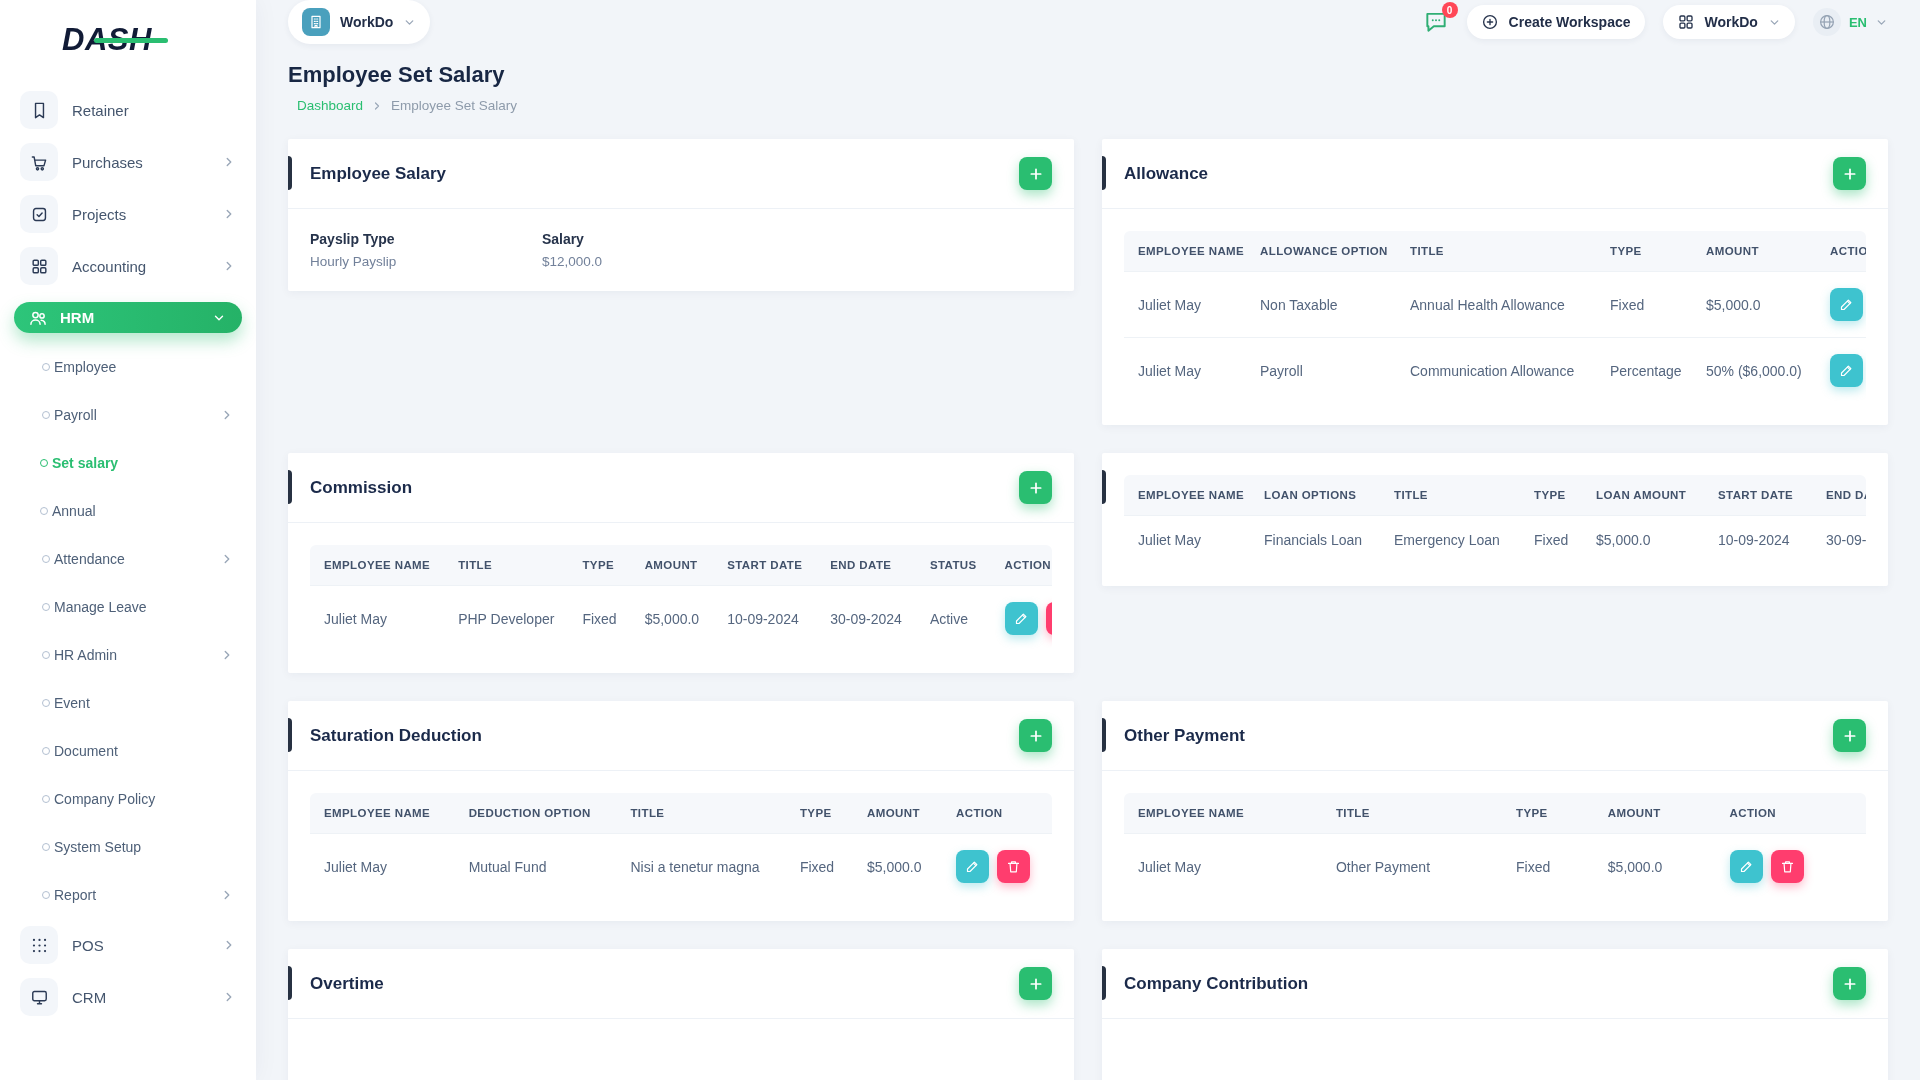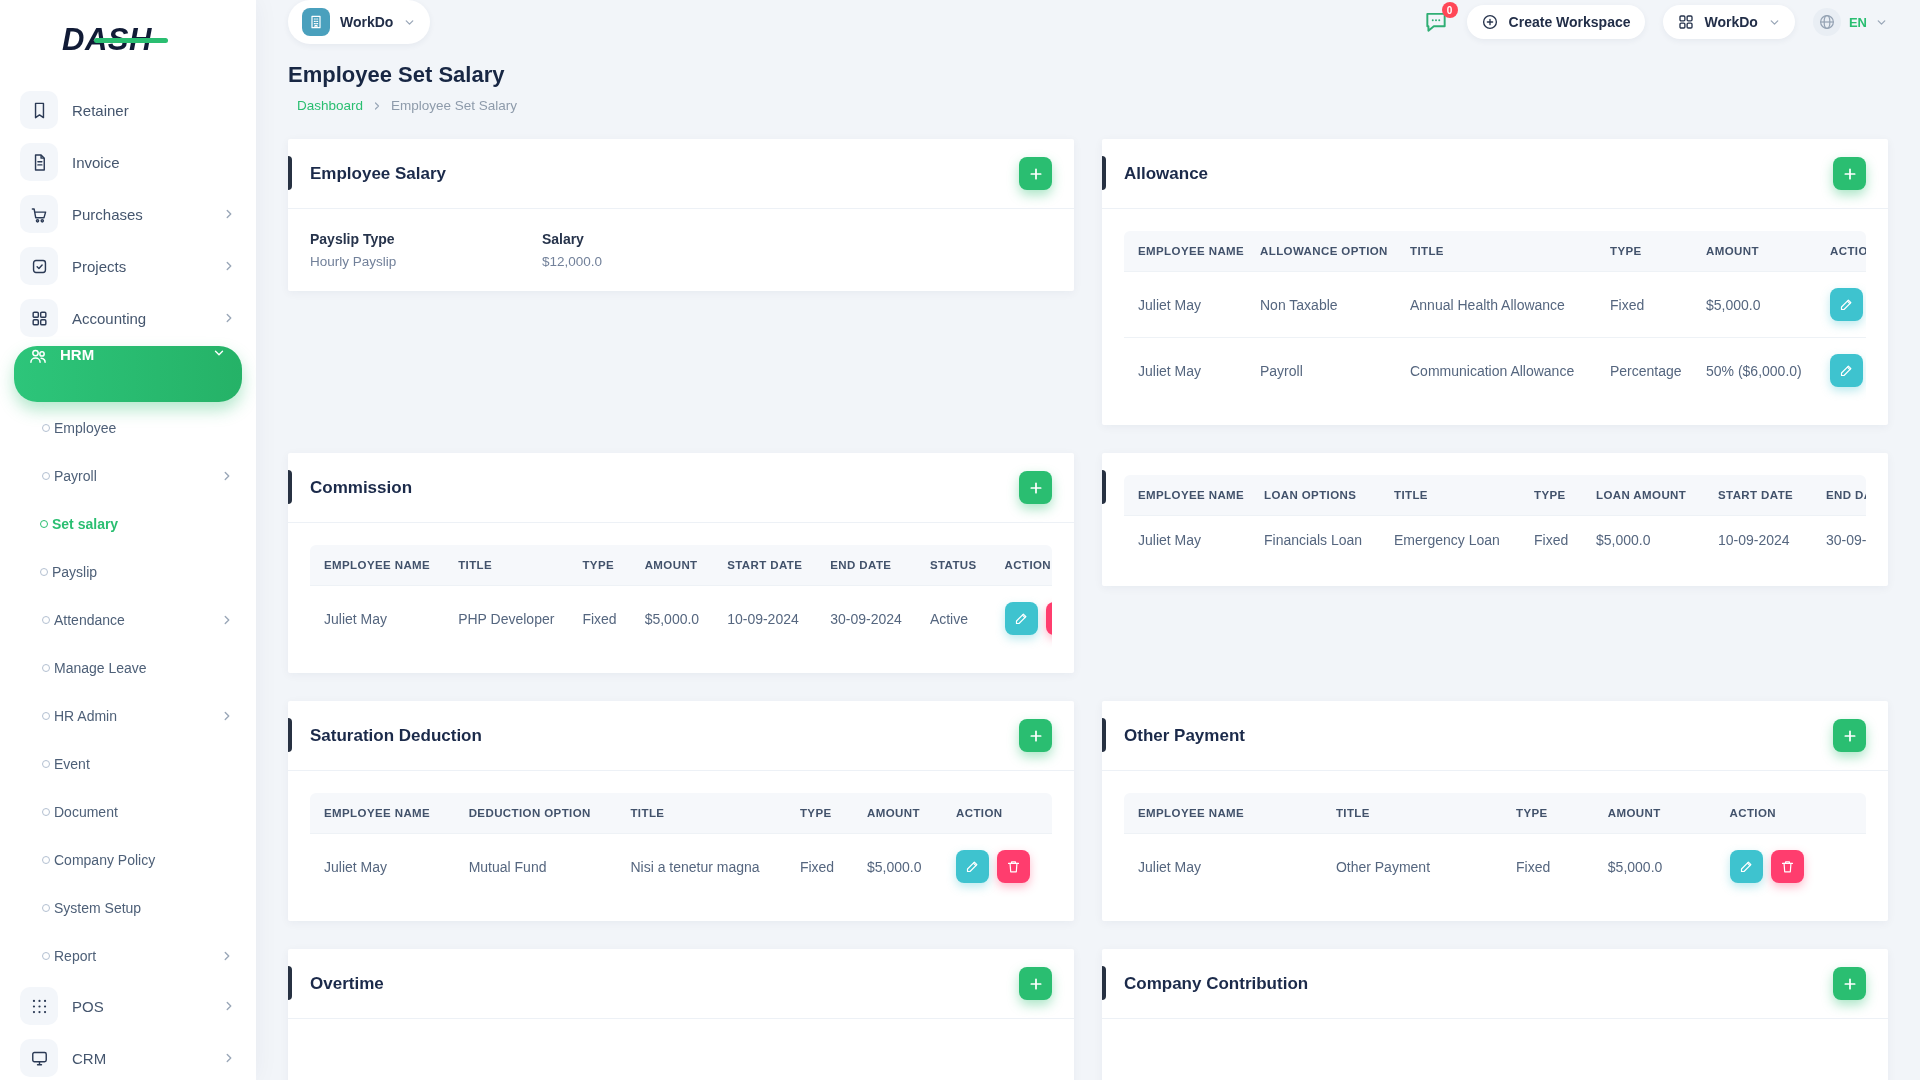--- a/index.html
+++ b/index.html
@@ -24,23 +24,23 @@
     width:74px; height:5px; background:var(--green,#2abe71); border-radius:3px; }
 
   .side-item { display:flex; align-items:center; gap:14px; height:52px; padding:0 20px; cursor:pointer; }
   .side-ic { width:38px; height:38px; border-radius:10px; background:#f3f6fa; color:#2b3a55;
     display:flex; align-items:center; justify-content:center; flex-shrink:0; }
   .side-ic svg { width:19px; height:19px; }
   .side-label { font-size:15px; font-weight:500; color:#45566e; flex:1; }
   .side-chev { color:#9aa7b8; margin-left:auto; }
   .side-chev svg { width:14px; height:14px; }
 
-  .hrm-pill { margin:2px 14px; height:56px; border-radius:23px; padding:0 16px 0 14px;
+  .hrm-pill { margin:10px 14px; height:31px; border-radius:23px; padding:0 16px 0 14px;
     background:linear-gradient(90deg,#2dc57a,#25b267);
-    display:flex; gap:12px; color:#fff; cursor:pointer;
+    display:flex; align-items:center; gap:12px; color:#fff; cursor:pointer;
     box-shadow:0 8px 16px rgba(42,190,113,.35); }
   .hrm-pill .pill-ic { color:#fff; } .hrm-pill .pill-ic svg { width:20px; height:20px; }
   .hrm-pill .side-label { color:#fff; font-weight:700; }
   .hrm-pill .side-chev { color:#fff; }
 
   .sub-item { display:flex; align-items:center; gap:4px; height:48px; padding-left:42px;
     font-size:14px; color:#4e6078; cursor:pointer; }
   .sub-item .ring { width:8px; height:8px; border:1.5px solid #b3c0d1; border-radius:50%; flex-shrink:0; }
   .sub-item.nested { padding-left:40px; }
   .sub-item.active { color:var(--green,#2abe71); font-weight:600; }
@@ -123,30 +123,20 @@
 
   <div class="side-item">
     <span class="side-ic">
       <svg viewBox="0 0 24 24" fill="none" stroke="currentColor" stroke-width="1.8" stroke-linejoin="round">
           <path d="M7 3h10v18l-5-3.5L7 21z"></path>
         </svg>
     </span>
     <span class="side-label">Retainer</span>
   </div>
 
-  <div class="side-item">
-    <span class="side-ic">
-      <svg viewBox="0 0 24 24" fill="none" stroke="currentColor" stroke-width="1.8" stroke-linejoin="round">
-          <path d="M7 2.5h7l4 4v15H7z"></path>
-          <path d="M14 2.5v4h4"></path>
-          <path d="M10 11h5M10 15h5" stroke-linecap="round"></path>
-        </svg>
-    </span>
-    <span class="side-label">Invoice</span>
-  </div>
 
   <div class="side-item">
     <span class="side-ic">
       <svg viewBox="0 0 24 24" fill="none" stroke="currentColor" stroke-width="1.8" stroke-linecap="round" stroke-linejoin="round">
           <path d="M3 5h2.2l2 11h10.5l2-7H6"></path>
           <circle cx="9.5" cy="20" r="1.4"></circle>
           <circle cx="15.5" cy="20" r="1.4"></circle>
         </svg>
     </span>
     <span class="side-label">Purchases</span>
@@ -218,21 +208,21 @@
           <path d="M9 6l6 6-6 6"></path>
         </svg>
     </span>
   </div>
   <div class="sub-item nested active">
     <span class="ring"></span>
     <span>Set salary</span>
   </div>
   <div class="sub-item nested">
     <span class="ring"></span>
-    <span>Payslip</span>
+    <span>Annual</span>
   </div>
   <div class="sub-item">
     <span class="ring"></span>
     <span>Attendance</span>
     <span class="side-chev">
       <svg viewBox="0 0 24 24" fill="none" stroke="currentColor" stroke-width="2.4" stroke-linecap="round" stroke-linejoin="round">
           <path d="M9 6l6 6-6 6"></path>
         </svg>
     </span>
   </div>

